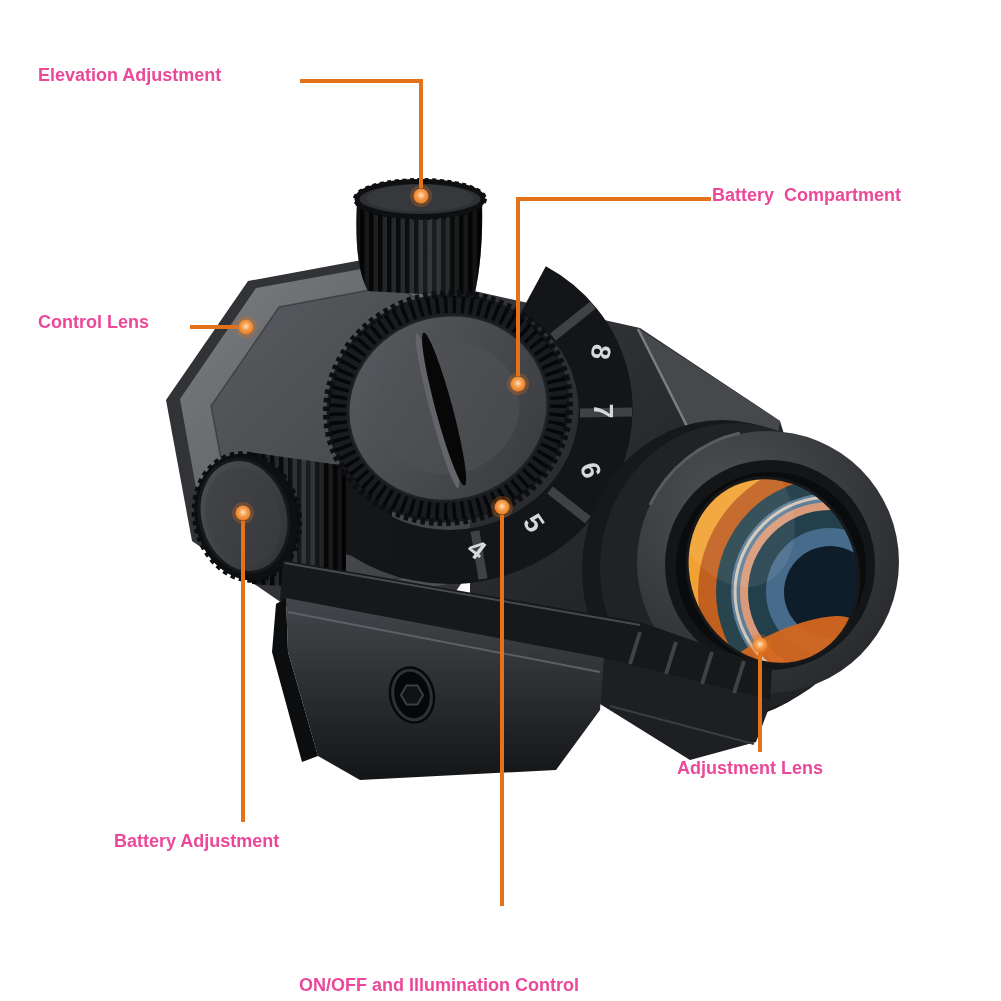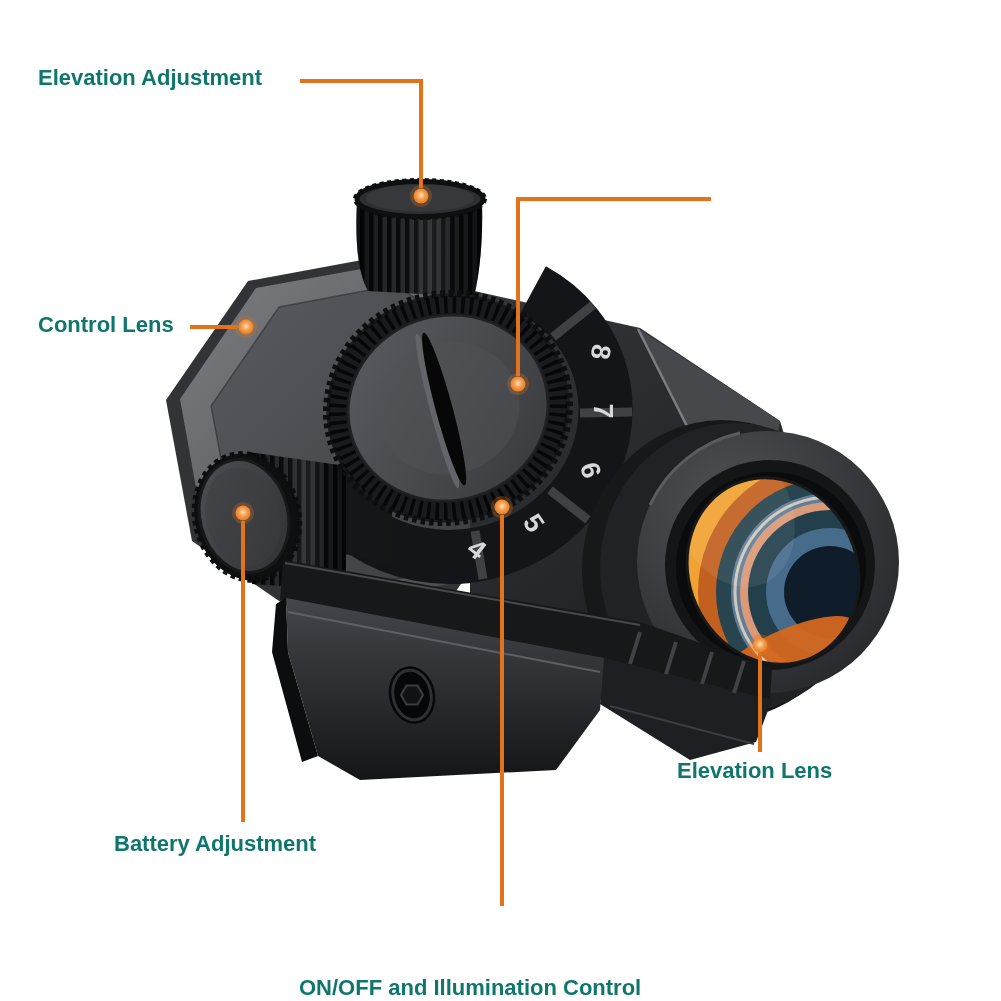--- a/index.html
+++ b/index.html
@@ -1,20 +1,20 @@
 <!DOCTYPE html>
 <html><head>
 <meta charset="utf-8">
 <style>
   html,body{margin:0;padding:0;background:#fff;}
   .stage{position:relative;width:1001px;height:1001px;background:#fff;overflow:hidden;
          font-family:"Liberation Sans",sans-serif;}
   .stage svg{position:absolute;left:0;top:0;}
-  .label{position:absolute;font-weight:700;font-size:22px;line-height:1.1;
-         color:#0f766e;white-space:pre;letter-spacing:0px;}
+  .label{position:absolute;font-weight:700;font-size:18px;line-height:1.1;
+         color:#ec4899;white-space:pre;letter-spacing:0px;}
   .dial-num{font-family:"Liberation Sans",sans-serif;font-weight:700;font-size:27px;fill:#D7D8DA;}
 </style>
 </head>
 <body>
 
 <div class="stage">
 
 <svg width="1001" height="1001" viewBox="0 0 1001 1001">
   <defs>
     <linearGradient id="octBevel" x1="0" y1="0" x2="1" y2="1">
@@ -183,18 +183,19 @@
     <circle cx="243" cy="513" r="11" fill="#E2731A" opacity="0.28"></circle>
     <circle cx="243" cy="513" r="7.5" fill="url(#dotGrad)"></circle>
     <circle cx="760" cy="645" r="11" fill="#E2731A" opacity="0.28"></circle>
     <circle cx="760" cy="645" r="7.5" fill="url(#dotGrad)"></circle>
     <circle cx="502" cy="507" r="11" fill="#E2731A" opacity="0.28"></circle>
     <circle cx="502" cy="507" r="7.5" fill="url(#dotGrad)"></circle>
   </g>
 </svg>
 
 <div class="label" style="left:38px;top:66px">Elevation Adjustment</div>
+<div class="label" style="left:712px;top:186px">Battery  Compartment</div>
 <div class="label" style="left:38px;top:313px">Control Lens</div>
 <div class="label" style="left:114px;top:832px">Battery Adjustment</div>
-<div class="label" style="left:677px;top:759px">Elevation Lens</div>
+<div class="label" style="left:677px;top:759px">Adjustment Lens</div>
 <div class="label" style="left:299px;top:976px">ON/OFF and Illumination Control</div>
 
 </div>
 
 </body></html>

